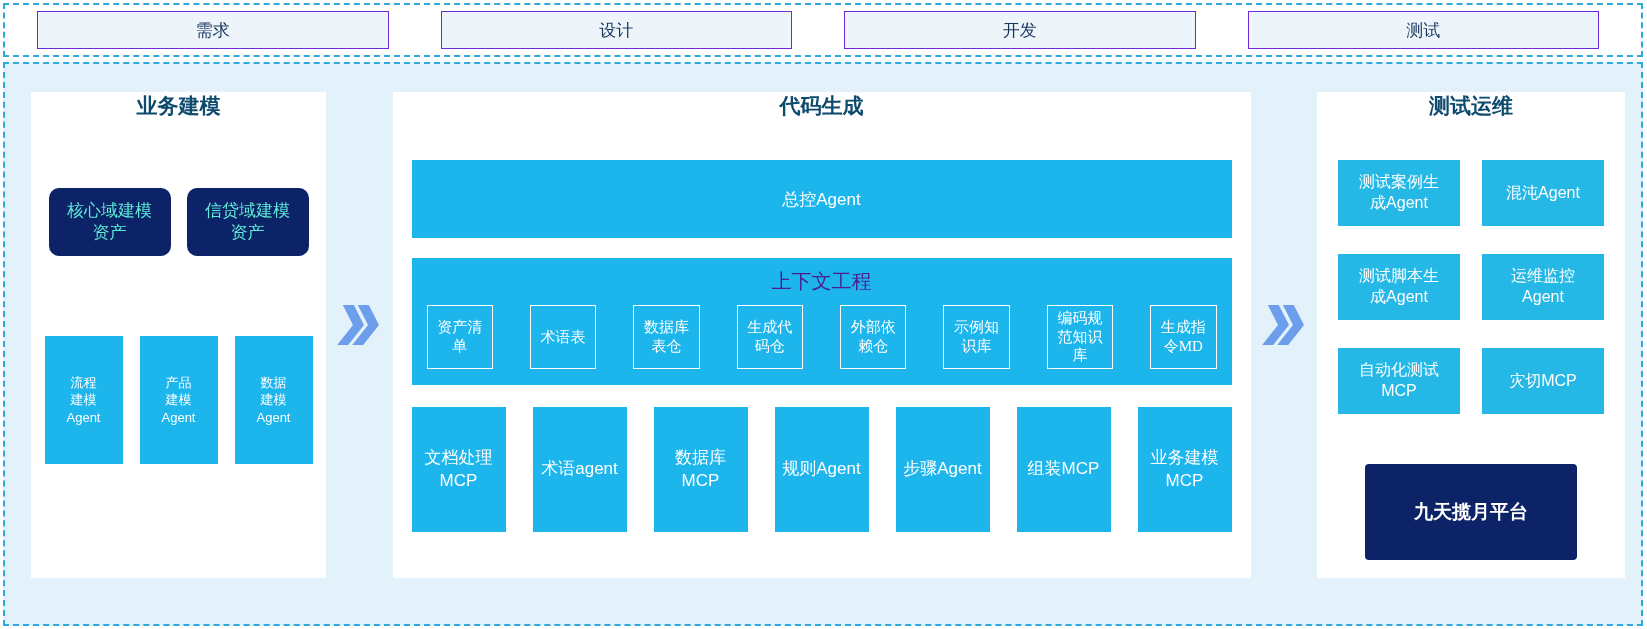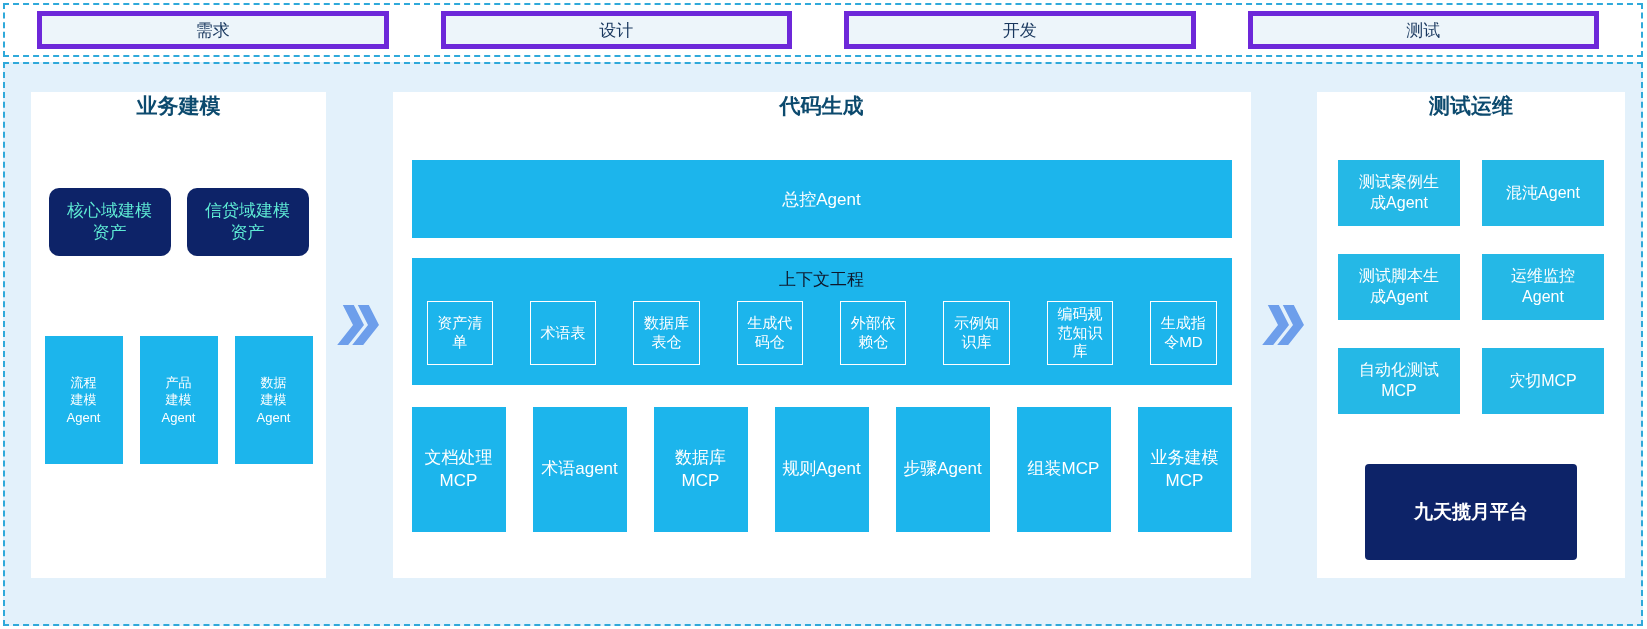--- a/index.html
+++ b/index.html
@@ -12,21 +12,21 @@
   .phase-strip {
     position: absolute; left: 3px; top: 3px; right: 4px; height: 54px;
     background: #ffffff;
     border: 2px dashed #2fa9da;
     display: flex; align-items: center;
     gap: 52px; padding: 0 42px 0 32px;
   }
   .phase-box {
     flex: 1; height: 38px;
     background: #edf5fa;
-    border: 5px solid #6d28d9;
+    border: 1px solid #6d28d9;
     color: #17365d; font-size: 17px;
     display: flex; align-items: center; justify-content: center;
   }
   .main-area {
     position: absolute; left: 3px; top: 62px; right: 4px; bottom: 3px;
     background: #e3f1fb;
     border: 2px dashed #2fa9da;
     display: flex; align-items: stretch;
     padding: 28px 16px 44px 26px;
   }
@@ -56,23 +56,23 @@
   .flow-gap svg { margin-top: 212px; transform: skewX(-8deg); }
   
   .panel-middle { width: 858px; flex: none; padding: 0 19px; }
   .master-bar {
     margin-top: 30px; height: 78px; background: #1cb5ec;
     color: #ffffff; font-size: 17px;
     display: flex; align-items: center; justify-content: center;
   }
   .context-bar { margin-top: 20px; height: 127px; background: #1cb5ec; }
   .context-label {
-    text-align: center; color: #0f172a; font-size: 17px; padding-top: 10px;
-  }
-  .context-items { display: flex; gap: 37px; margin: 10px 15px 0 15px; }
+    text-align: center; color: #4c1d95; font-size: 20px; padding-top: 10px;
+  }
+  .context-items { display: flex; gap: 37px; margin: 10px 15px 0 15px; font-family: Liberation Serif, serif; }
   .context-item {
     flex: 1; height: 64px; border: 1.5px solid #ffffff;
     color: #ffffff; font-size: 15px; line-height: 1.25;
     display: flex; align-items: center; justify-content: center;
     text-align: center; white-space: pre-line;
   }
   .tool-row { display: flex; gap: 27px; margin-top: 22px; }
   .tool-box {
     flex: 1; height: 125px; background: #1cb5ec;
     color: #ffffff; font-size: 17px; line-height: 1.3;

